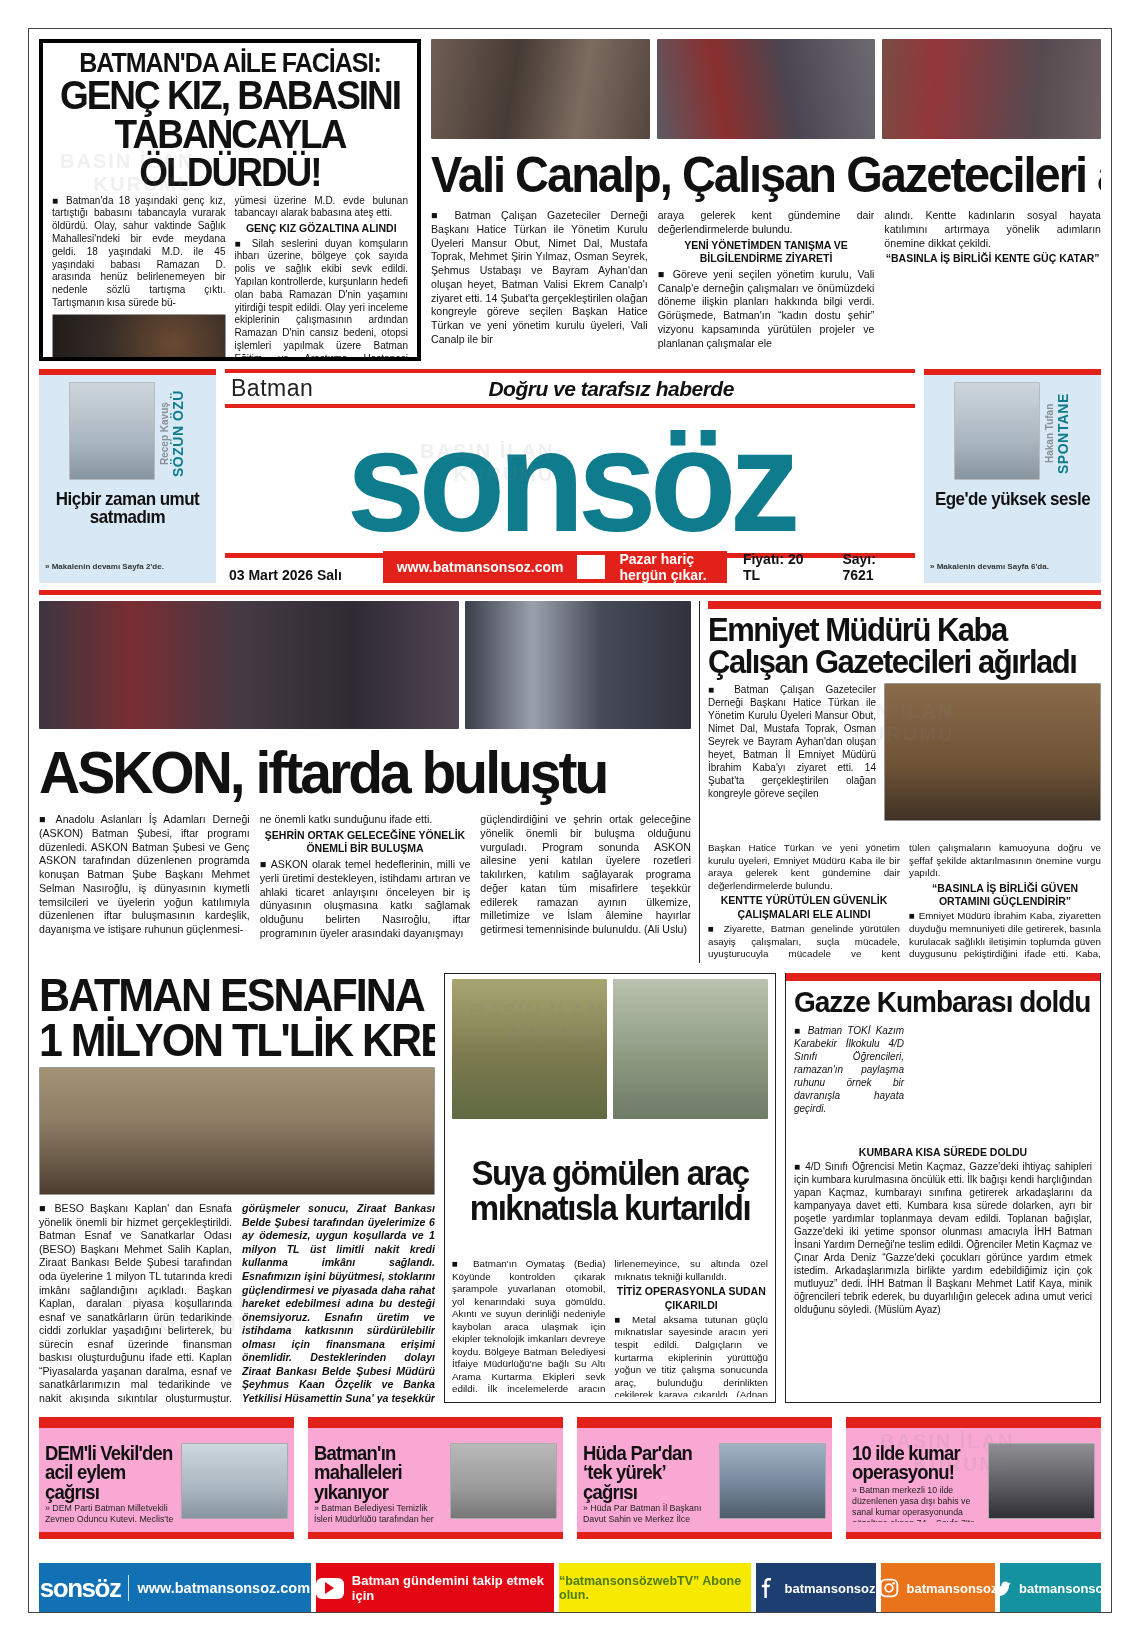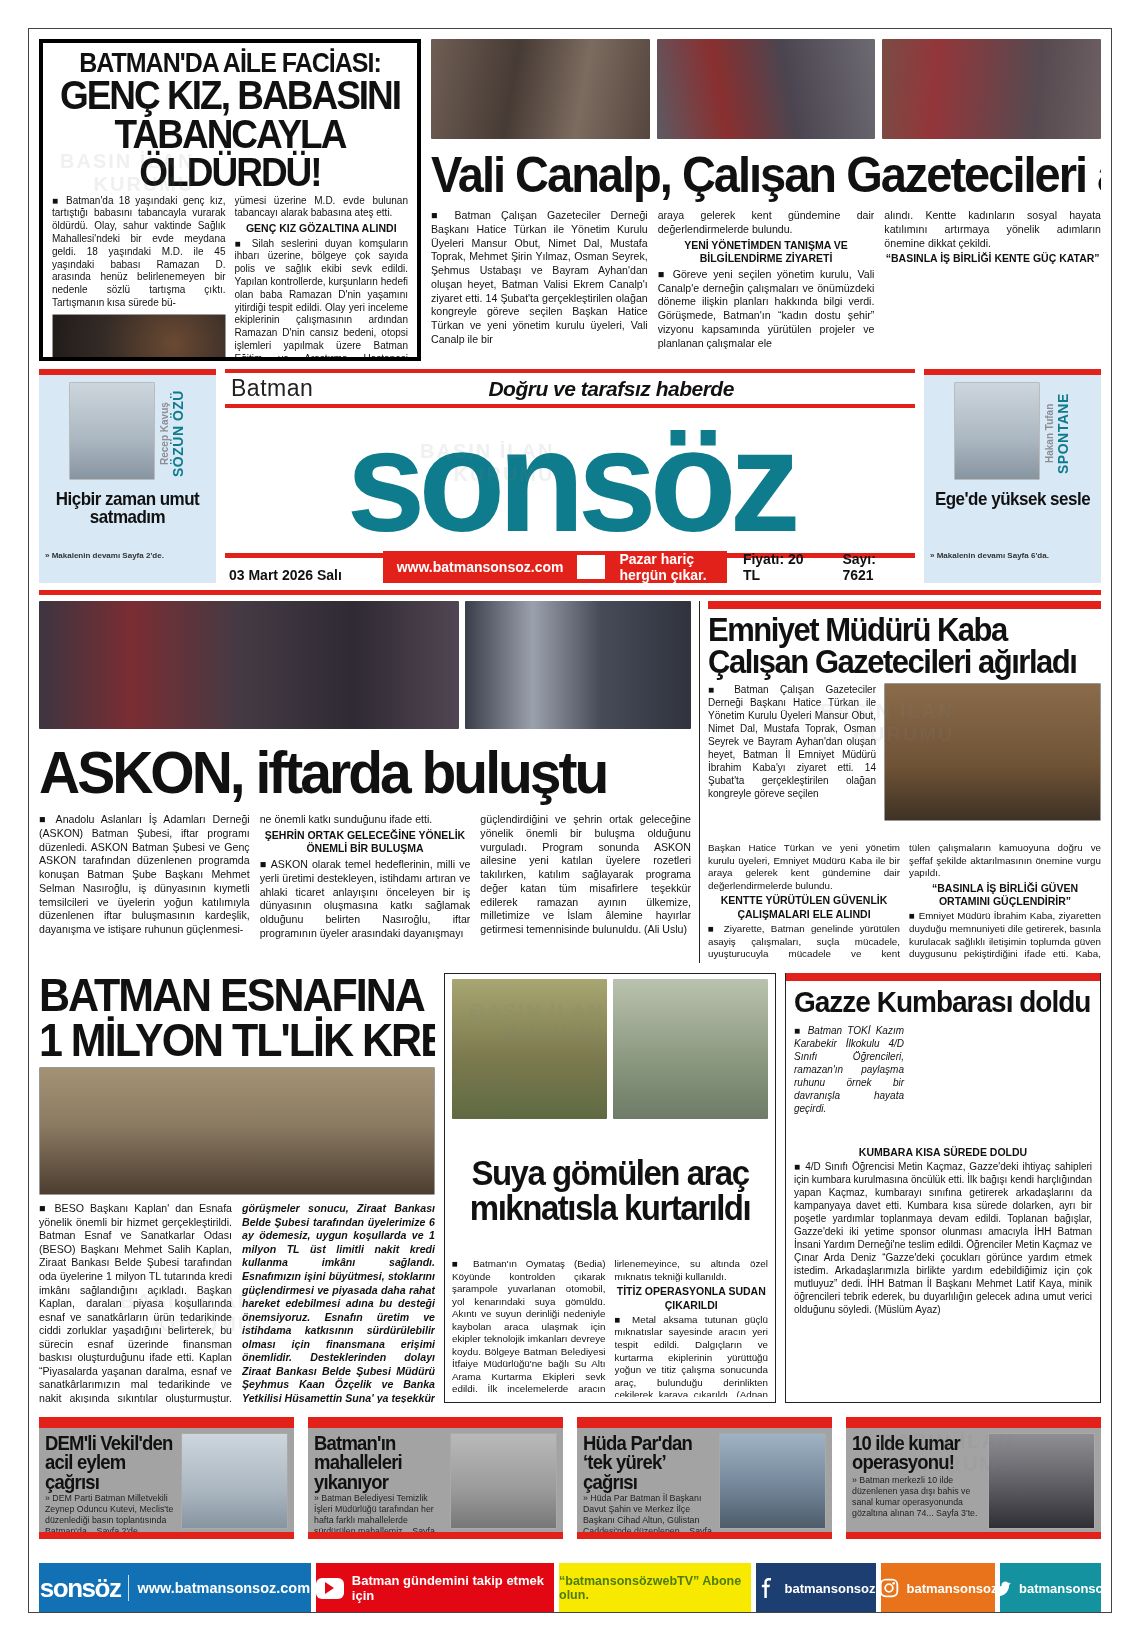--- a/index.html
+++ b/index.html
@@ -52,21 +52,21 @@
   .mast-row { display:flex; gap:9px; height:214px; margin-top:8px; }
   .columnist { width:177px; background:#d9e8f5; display:flex; flex-direction:column; overflow:hidden; }
   .columnist .bar { height:6px; background:#e2211a; }
   .col-photo-row { display:flex; justify-content:center; gap:4px; padding:7px 4px 2px; height:112px; }
   .col-photo { width:86px; height:98px; border:1px solid #bbb; }
   .vlabels { display:flex; }
   .vtext { writing-mode:vertical-rl; transform:rotate(180deg); text-align:center; }
   .vauthor { font-size:10px; color:#8a8f96; font-weight:bold; }
   .vcolumn { font-size:14px; color:#0e7c8c; font-weight:bold; letter-spacing:.5px; }
   .col-title { font-weight:bold; font-size:17px; line-height:1.02; text-align:center; letter-spacing:-.5px; transform:scaleY(1.08); margin-top:4px; }
-  .col-note { font-size:8px; font-weight:bold; color:#333; padding:0 6px 23px; margin-top:auto; }
+  .col-note { font-size:8px; font-weight:bold; color:#333; padding:0 6px 12px; margin-top:auto; }
 
   .mast-center { flex:1; display:flex; flex-direction:column; overflow:hidden; }
   .mast-top { display:flex; align-items:baseline; padding:2px 6px; }
   .mast-city { font-size:23px; color:#222; letter-spacing:.5px; }
   .mast-slogan { flex:1; text-align:center; font-size:21px; font-weight:bold; font-style:italic; letter-spacing:-.5px; }
   .logo-wrap { flex:1; display:flex; align-items:center; justify-content:center; overflow:hidden; }
   .logo-text { font-size:142px; font-weight:800; color:#0e7c8c; letter-spacing:-7px; line-height:.84; transform:scaleY(1.02); }
   .info-bar { display:flex; align-items:flex-end; height:30px; border-top:5px solid #e2211a; font-size:14px; }
   .info-date { width:190px; display:flex; align-items:center; font-weight:bold; padding-left:4px; }
   .info-redband { display:flex; align-items:stretch; color:#fff; font-weight:bold; }
@@ -113,21 +113,21 @@
   .gazze-head { font-size:28px; font-weight:bold; letter-spacing:-1px; transform:scaleY(1.08); margin-bottom:6px; white-space:nowrap; }
   .gazze-leadrow { display:flex; gap:7px; height:118px;font-style:italic; }
   .gazze-lead { width:110px; font-size:10px; line-height:1.3; text-align:justify; }
   .gazze-photo { flex:1; border:1px solid #999; position:relative; }
   .ihh-badge { position:absolute; top:4px; right:4px; background:#1c7c3b; color:#fff; font-weight:bold; font-size:11px; padding:2px 5px; border-radius:2px; }
   .gazze-sub { font-weight:bold; text-align:center; font-size:10.5px; margin:4px 0 2px; }
   .gazze-body { font-size:10px; line-height:1.3; text-align:justify; flex:1; overflow:hidden; }
 
   
   .strip-row { display:flex; gap:14px; height:122px; margin-top:14px; }
-  .strip-box { flex:1; background:#a3a3a3; display:flex; flex-direction:column; overflow:hidden; }
+  .strip-box { flex:1; background:#f9a8d4; display:flex; flex-direction:column; overflow:hidden;gap:10px; }
   .strip-box .bar-top { height:11px; background:#e2211a; }
   .strip-box .bar-bot { height:7px; background:#e2211a; margin-top:auto; }
   .strip-main { display:flex; gap:5px; padding:5px 6px 3px; flex:1; overflow:hidden; }
   .strip-txt { width:54%; }
   .strip-head { font-weight:bold; font-size:18.5px; line-height:.98; letter-spacing:-.8px; transform:scaleY(1.1); transform-origin:left top; margin-bottom:6px; }
   .strip-body { font-size:8.8px; line-height:1.25; color:#222; }
   .strip-photo { flex:1; border:1px solid #aaa; }
 
   
   .footer-row { display:flex; gap:5px; height:50px; margin-top:24px; }

